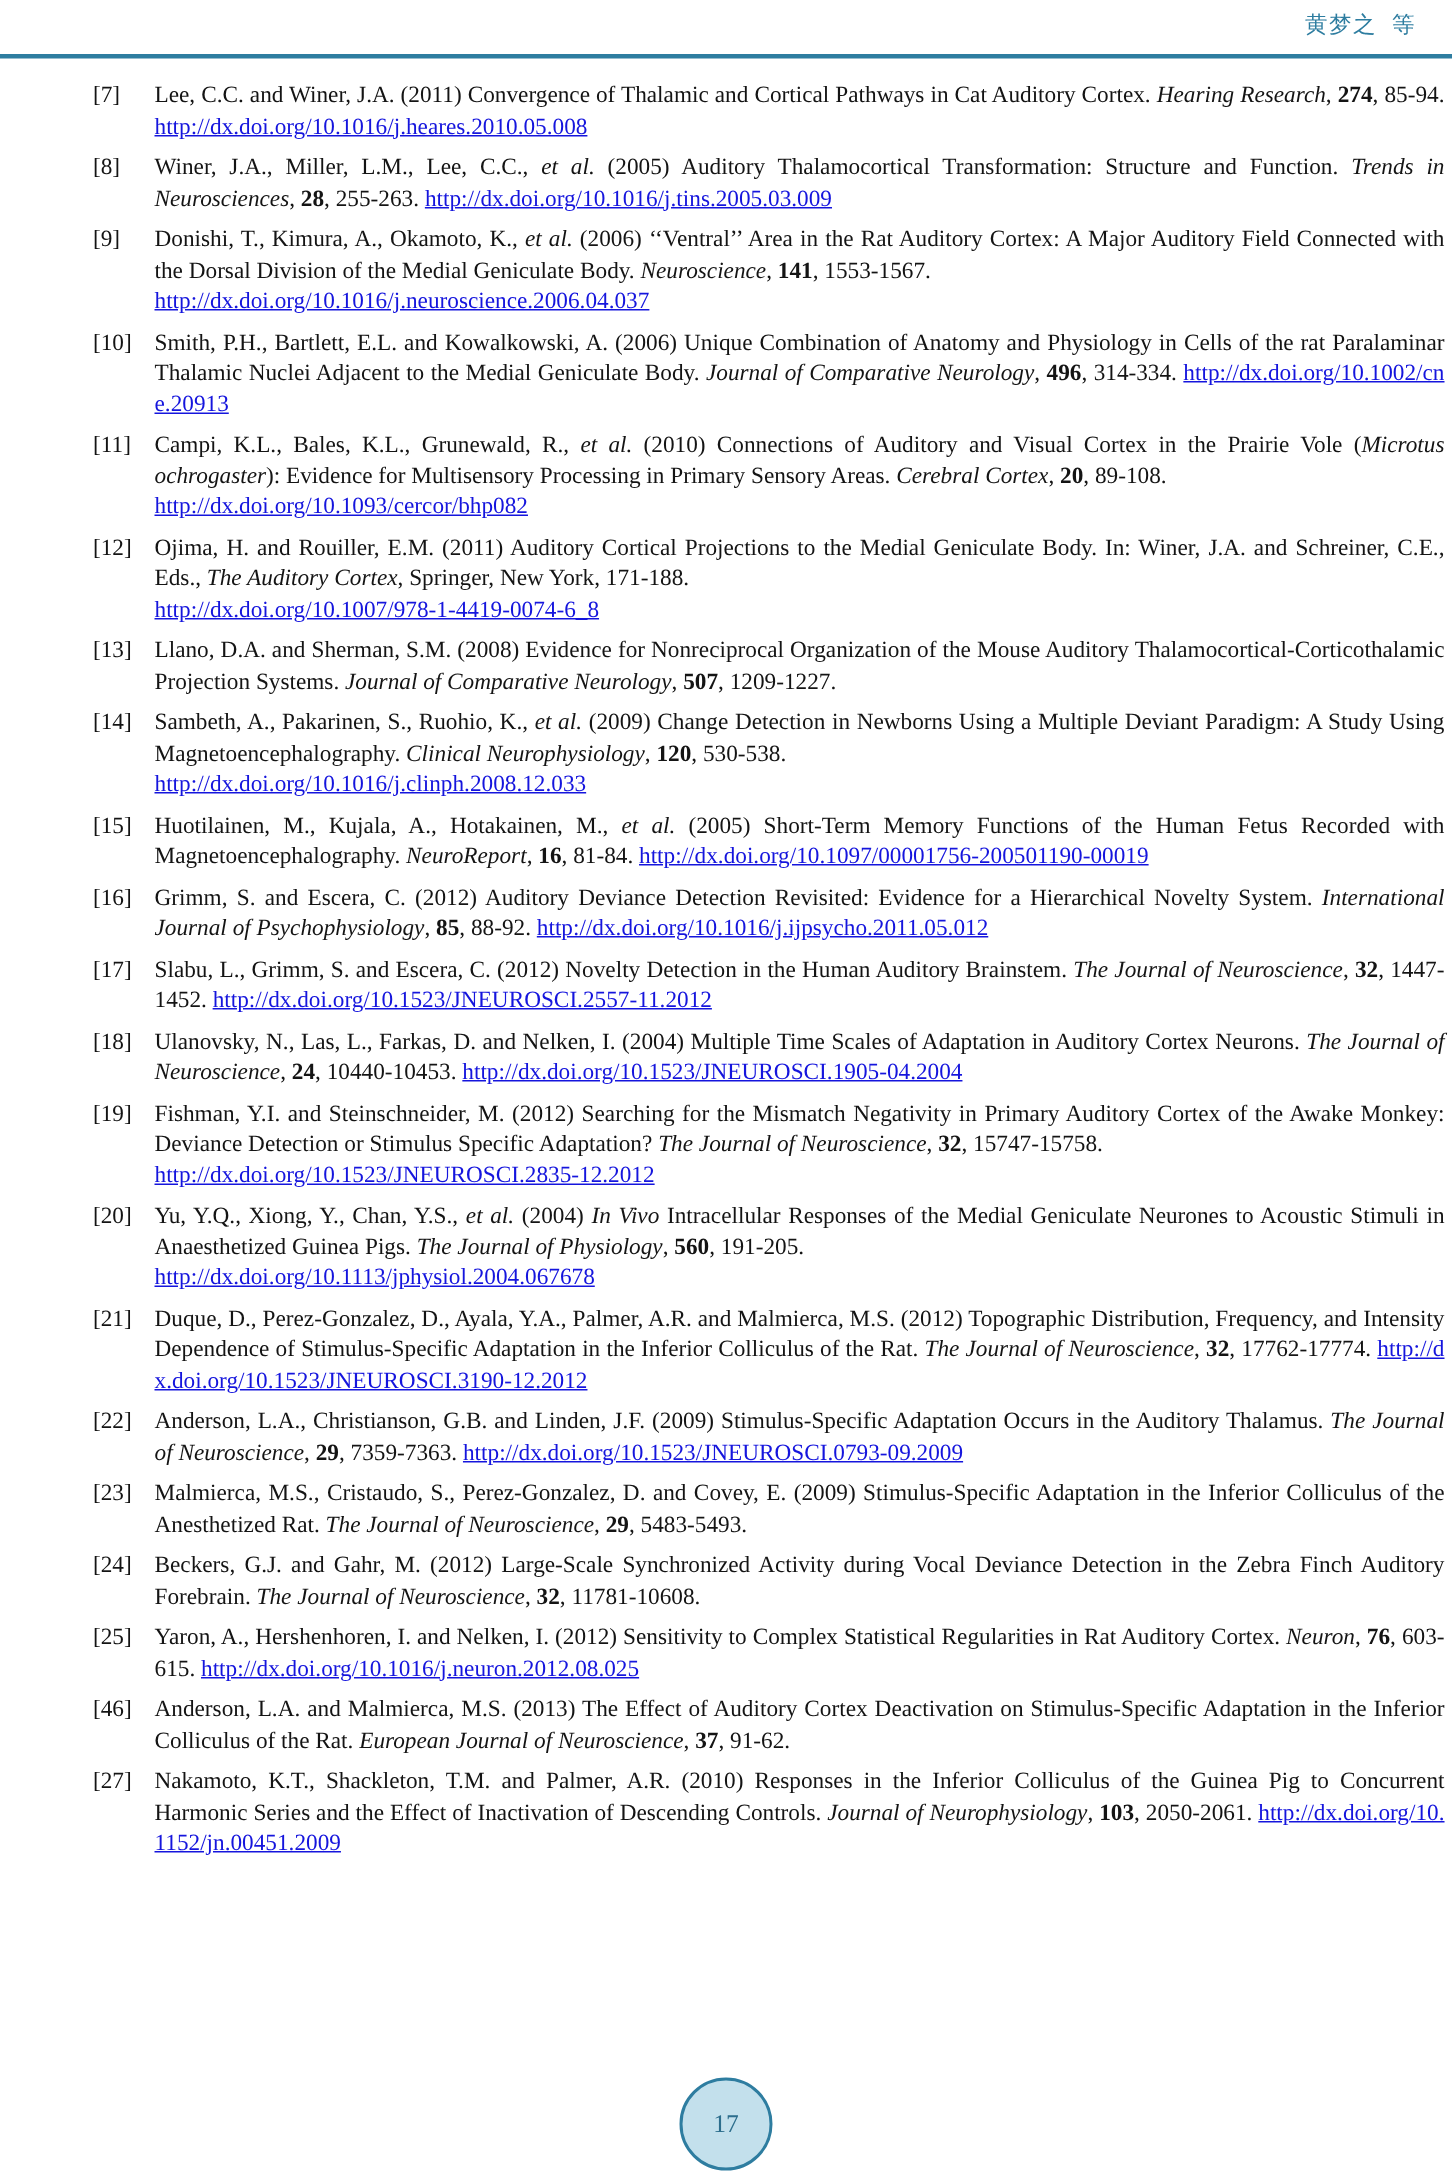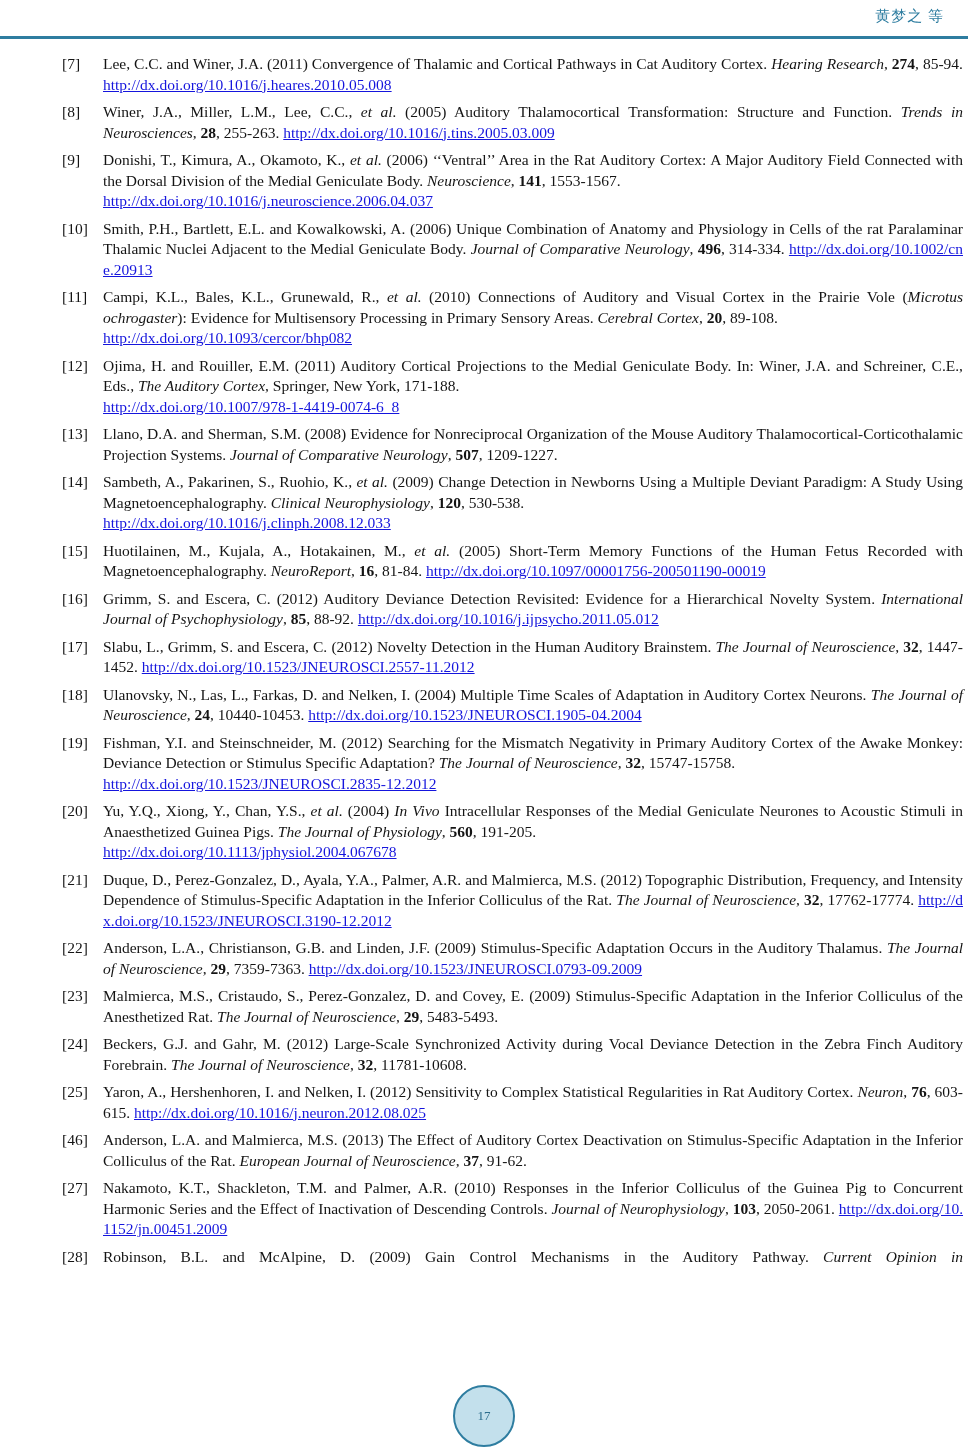--- a/index.html
+++ b/index.html
@@ -17,20 +17,21 @@
     width:968px;height:1448px;
     background:#ffffff;
     overflow:hidden;
     font-family:"Liberation Serif","DejaVu Serif",serif;
     color:var(--text);
   }
   .header{
     padding:7px 24px 0 16px;
     height:36px;
     text-align:right;
+    font-family:Liberation Mono, monospace;
   }
   .header-authors{
     font-size:15px;
     color:var(--accent);
     letter-spacing:1px;
   }
   .header-rule{
     width:968px;height:3px;
     background:var(--accent);
   }
@@ -68,21 +69,21 @@
     display:flex;
     justify-content:center;
   }
   .page-badge{
     width:62px;height:62px;
     border-radius:50%;
     background:var(--badge_fill);
     border:2px solid var(--badge_border);
     display:flex;align-items:center;justify-content:center;
     color:var(--badge_text);
-    font-size:13px;
+    font-size:17px;
   }
 </style>
 </head>
 <body>
 
 <div class="page">
 
   <div class="header">
     <span class="header-authors">黄梦之 等</span>
   </div>
@@ -167,24 +168,20 @@
         <p class="ref-body"><span>Yaron, A., Hershenhoren, I. and Nelken, I. (2012) Sensitivity to Complex Statistical Regularities in Rat Auditory Cortex. </span><span class="it">Neuron</span><span>, </span><span class="bd">76</span><span>, 603-615. </span><a class="doi" href="#">http://dx.doi.org/10.1016/j.neuron.2012.08.025</a></p>
       </div>
       <div class="ref">
         <span class="ref-label">[46]</span>
         <p class="ref-body"><span>Anderson, L.A. and Malmierca, M.S. (2013) The Effect of Auditory Cortex Deactivation on Stimulus-Specific Adaptation in the Inferior Colliculus of the Rat. </span><span class="it">European Journal of Neuroscience</span><span>, </span><span class="bd">37</span><span>, 91-62.</span></p>
       </div>
       <div class="ref">
         <span class="ref-label">[27]</span>
         <p class="ref-body"><span>Nakamoto, K.T., Shackleton, T.M. and Palmer, A.R. (2010) Responses in the Inferior Colliculus of the Guinea Pig to Concurrent Harmonic Series and the Effect of Inactivation of Descending Controls. </span><span class="it">Journal of Neurophysiology</span><span>, </span><span class="bd">103</span><span>, 2050-2061. </span><a class="doi" href="#">http://dx.doi.org/10.1152/jn.00451.2009</a></p>
       </div>
-      <div class="ref">
-        <span class="ref-label">[28]</span>
-        <p class="ref-body justify-last"><span>Robinson, B.L. and McAlpine, D. (2009) Gain Control Mechanisms in the Auditory Pathway. </span><span class="it">Current Opinion in</span></p>
-      </div>
     </div>
 
   <div class="footer">
     <div class="page-badge">
       <span>17</span>
     </div>
   </div>
 
 </div>
 

